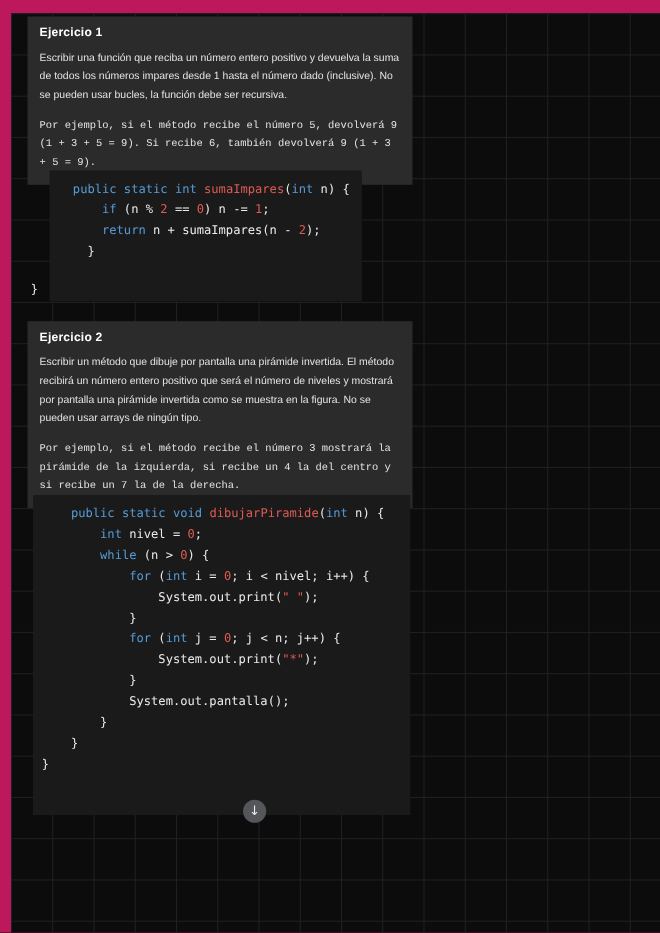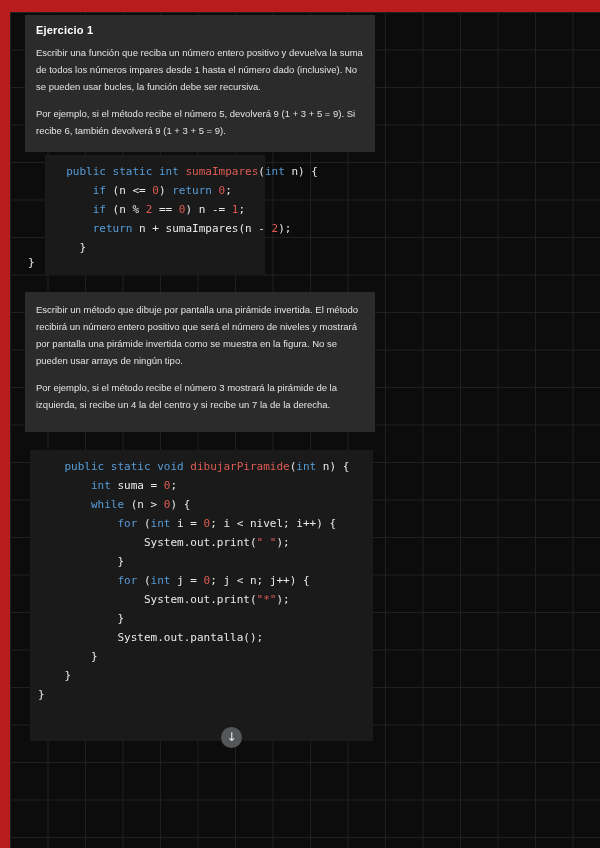--- a/index.html
+++ b/index.html
@@ -1,92 +1,92 @@
 <!DOCTYPE html>
 <html style="--kw: #569cd6; --lit: #de5b52; --pl: #eaeaea; --grid: #1e2022;"><head>
 <meta charset="utf-8">
 <style>
   * { margin:0; padding:0; box-sizing:border-box; }
   html,body { background:#000; }
   .canvas {
     position:relative; width:600px; height:848px; overflow:hidden;
-    background:#b91c1c; font-family:"Liberation Sans", sans-serif;
+    background:#be185d; font-family:"Liberation Sans", sans-serif;
   }
   .grid-layer {
     position:absolute; left:10px; top:12px; right:0; bottom:0;
     background-color:#0c0c0d;
     background-image:
       linear-gradient(to right, var(--grid, #1e2022) 1px, transparent 1px),
       linear-gradient(to bottom, var(--grid, #1e2022) 1px, transparent 1px);
     background-size:37.5px 37.5px;
   }
   .text-card {
     position:absolute; width:350px; background:#2b2b2b; color:#e3e3e3;
     padding:9px 11px 12px 11px;
   }
   .text-card .card-title {
     font-size:11px; font-weight:bold; color:#ffffff; margin-bottom:8px;
     letter-spacing:.2px;
   }
   .text-card p { font-size:9.5px; line-height:17px; }
-  .text-card p + p { margin-top:10px; }
+  .text-card p + p { margin-top:10px;font-family:Liberation Mono, monospace; }
   .code-card {
     position:absolute; background:#1a1a1b; color:var(--pl, #eaeaea);
     font-family:"DejaVu Sans Mono", monospace; font-size:11px;
     padding:7px 8px;
   }
   .code-line { line-height:19px; white-space:pre; }
   .tok-kw  { color:var(--kw, #569cd6); }
   .tok-fn, .tok-num, .tok-str { color:var(--lit, #de5b52); }
   .tok-pl  { color:var(--pl, #eaeaea); }
   .stray-brace {
     position:absolute; font-family:"DejaVu Sans Mono", monospace;
     font-size:11px; line-height:19px; color:var(--pl, #eaeaea);
   }
   .scroll-btn {
     position:absolute; left:221px; top:727px; width:21px; height:21px;
     border-radius:50%; background:#54565a; border:none; cursor:pointer;
     color:#ececec; font-size:12px; line-height:21px; text-align:center;
     padding:0; font-family:"DejaVu Sans", sans-serif;
   }
-  #code1 { left:45px; top:155px; width:220px; height:119px; }
+  #code1 { left:45px; top:155px; width:284px; height:119px; }
   #code2 { left:30px; top:450px; width:343px; min-height:291px; }
   #ex1 { left:25px; top:15px; min-height:137px; }
   #ex2 { left:25px; top:292px; min-height:140px; }
   #stray1 { left:28px; top:253px; }
 </style>
 </head>
 <body>
 
 <div class="canvas">
   <div class="grid-layer"></div>
 
   <section class="text-card" id="ex1">
     <div class="card-title">Ejercicio 1</div>
     <p>Escribir una función que reciba un número entero positivo y devuelva la suma de todos los números impares desde 1 hasta el número dado (inclusive). No se pueden usar bucles, la función debe ser recursiva.</p>
     <p>Por ejemplo, si el método recibe el número 5, devolverá 9 (1 + 3 + 5 = 9). Si recibe 6, también devolverá 9 (1 + 3 + 5 = 9).</p>
   </section>
 
   <div class="code-card" id="code1">
       <div class="code-line" style="padding-left: 2ch;"><span class="tok-kw">public</span><span class="tok-pl"> </span><span class="tok-kw">static</span><span class="tok-pl"> </span><span class="tok-kw">int</span><span class="tok-pl"> </span><span class="tok-fn">sumaImpares</span><span class="tok-pl">(</span><span class="tok-kw">int</span><span class="tok-pl"> n) {</span></div>
-      <div class="code-line" style="padding-left: 6ch;"><span class="tok-kw">if</span><span class="tok-pl"> (n &lt;= </span><span class="tok-num">0</span><span class="tok-pl">) </span><span class="tok-kw">return</span><span class="tok-pl"> </span><span class="tok-num">0</span><span class="tok-pl">;</span></div>
       <div class="code-line" style="padding-left: 6ch;"><span class="tok-kw">if</span><span class="tok-pl"> (n % </span><span class="tok-num">2</span><span class="tok-pl"> == </span><span class="tok-num">0</span><span class="tok-pl">) n -= </span><span class="tok-num">1</span><span class="tok-pl">;</span></div>
       <div class="code-line" style="padding-left: 6ch;"><span class="tok-kw">return</span><span class="tok-pl"> n + sumaImpares(n - </span><span class="tok-num">2</span><span class="tok-pl">);</span></div>
       <div class="code-line" style="padding-left: 4ch;"><span class="tok-pl">}</span></div>
     </div>
   <div class="stray-brace" id="stray1">}</div>
 
   <section class="text-card" id="ex2">
+    <div class="card-title">Ejercicio 2</div>
     <p>Escribir un método que dibuje por pantalla una pirámide invertida. El método recibirá un número entero positivo que será el número de niveles y mostrará por pantalla una pirámide invertida como se muestra en la figura. No se pueden usar arrays de ningún tipo.</p>
     <p>Por ejemplo, si el método recibe el número 3 mostrará la pirámide de la izquierda, si recibe un 4 la del centro y si recibe un 7 la de la derecha.</p>
   </section>
 
   <div class="code-card" id="code2">
       <div class="code-line" style="padding-left: 4ch;"><span class="tok-kw">public</span><span class="tok-pl"> </span><span class="tok-kw">static</span><span class="tok-pl"> </span><span class="tok-kw">void</span><span class="tok-pl"> </span><span class="tok-fn">dibujarPiramide</span><span class="tok-pl">(</span><span class="tok-kw">int</span><span class="tok-pl"> n) {</span></div>
-      <div class="code-line" style="padding-left: 8ch;"><span class="tok-kw">int</span><span class="tok-pl"> suma = </span><span class="tok-num">0</span><span class="tok-pl">;</span></div>
+      <div class="code-line" style="padding-left: 8ch;"><span class="tok-kw">int</span><span class="tok-pl"> nivel = </span><span class="tok-num">0</span><span class="tok-pl">;</span></div>
       <div class="code-line" style="padding-left: 8ch;"><span class="tok-kw">while</span><span class="tok-pl"> (n &gt; </span><span class="tok-num">0</span><span class="tok-pl">) {</span></div>
       <div class="code-line" style="padding-left: 12ch;"><span class="tok-kw">for</span><span class="tok-pl"> (</span><span class="tok-kw">int</span><span class="tok-pl"> i = </span><span class="tok-num">0</span><span class="tok-pl">; i &lt; nivel; i++) {</span></div>
       <div class="code-line" style="padding-left: 16ch;"><span class="tok-pl">System.out.print(</span><span class="tok-str">" "</span><span class="tok-pl">);</span></div>
       <div class="code-line" style="padding-left: 12ch;"><span class="tok-pl">}</span></div>
       <div class="code-line" style="padding-left: 12ch;"><span class="tok-kw">for</span><span class="tok-pl"> (</span><span class="tok-kw">int</span><span class="tok-pl"> j = </span><span class="tok-num">0</span><span class="tok-pl">; j &lt; n; j++) {</span></div>
       <div class="code-line" style="padding-left: 16ch;"><span class="tok-pl">System.out.print(</span><span class="tok-str">"*"</span><span class="tok-pl">);</span></div>
       <div class="code-line" style="padding-left: 12ch;"><span class="tok-pl">}</span></div>
       <div class="code-line" style="padding-left: 12ch;"><span class="tok-pl">System.out.pantalla();</span></div>
       <div class="code-line" style="padding-left: 8ch;"><span class="tok-pl">}</span></div>
       <div class="code-line" style="padding-left: 4ch;"><span class="tok-pl">}</span></div>

